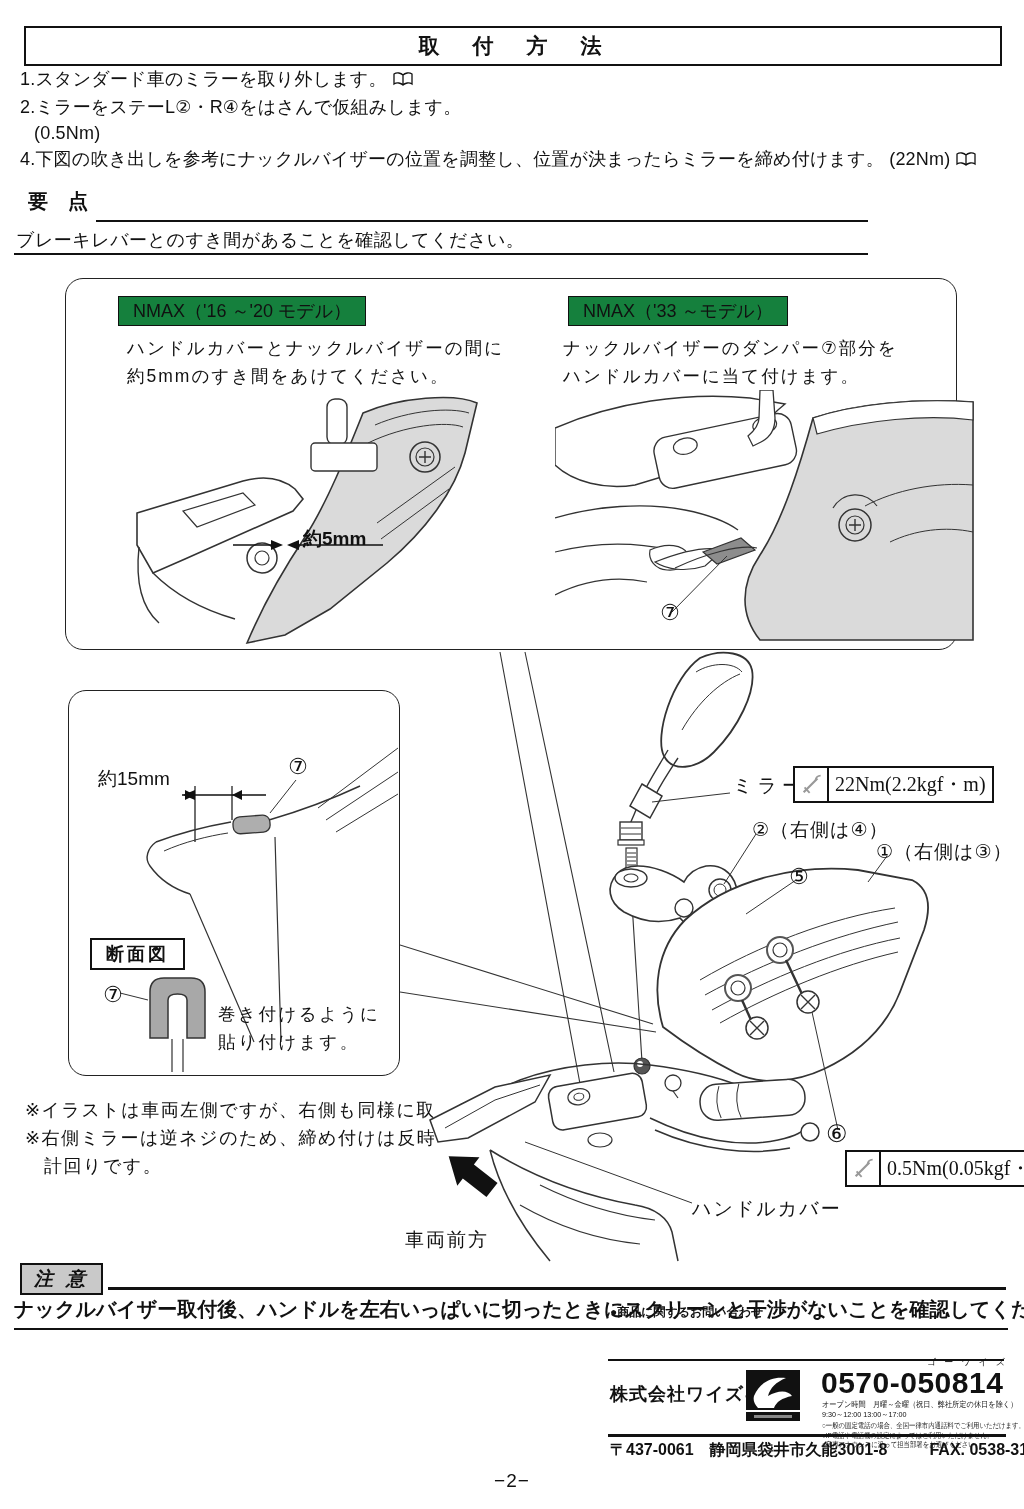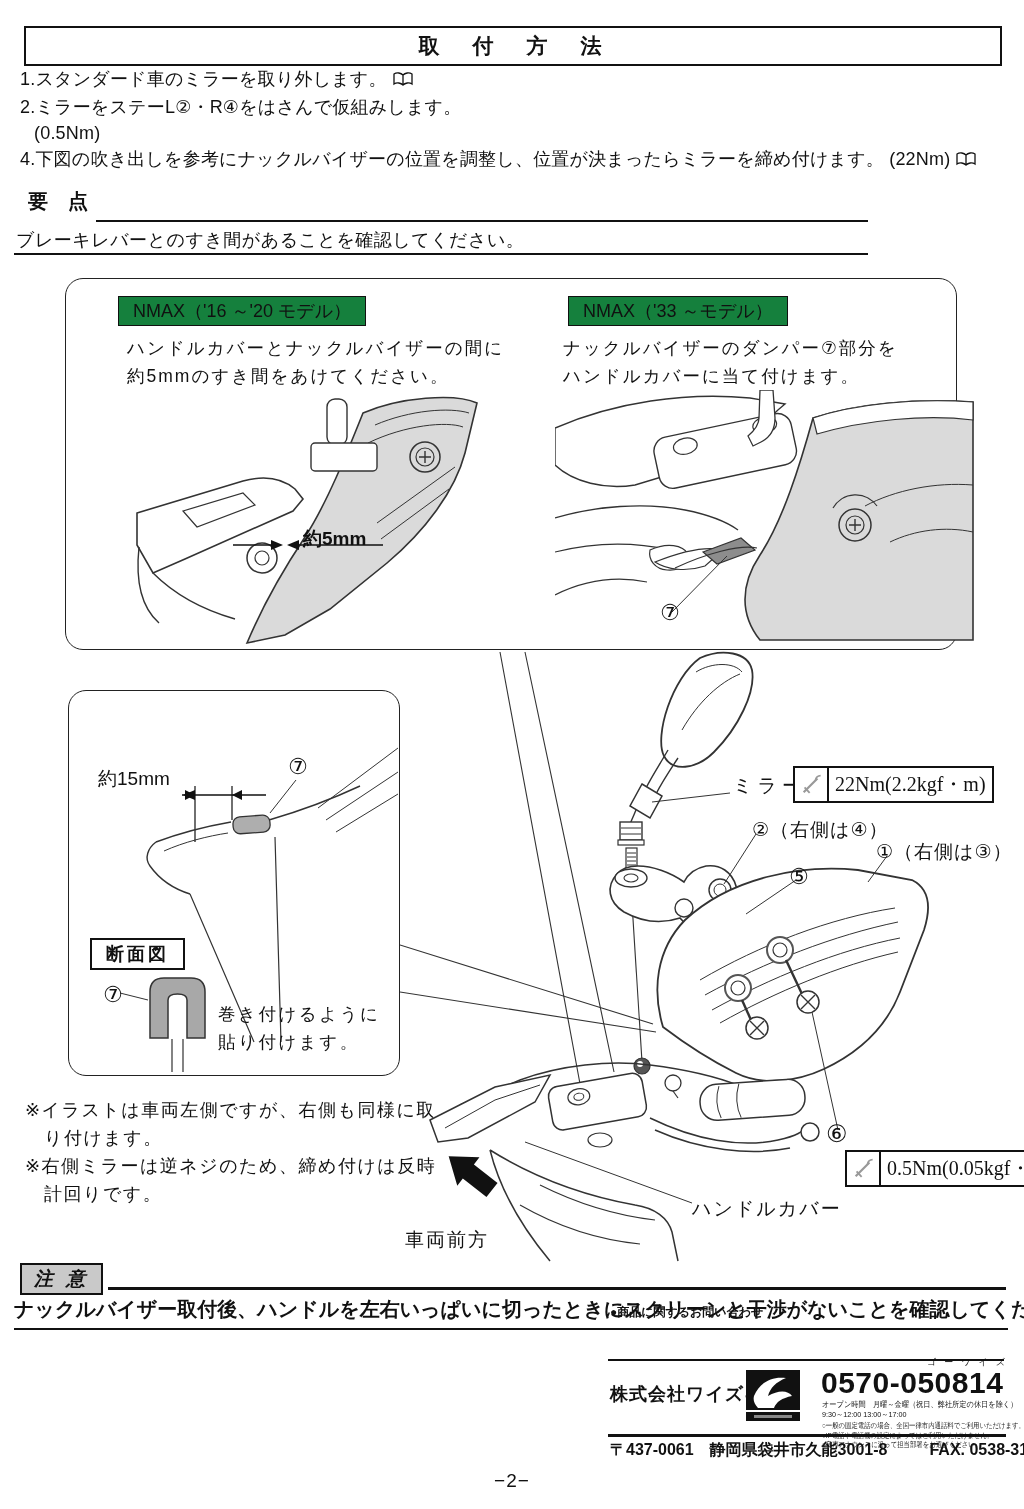--- a/index.html
+++ b/index.html
@@ -274,21 +274,20 @@
           <path d="M5,14.5 L10.5,20.5" stroke="#999" stroke-width="2"></path>
         </svg>
     </span>
     <span class="torque-val">0.5Nm(0.05kgf・m)</span>
   </div>
   <div class="dg-label" style="left:692px;top:1196px;letter-spacing:2px;">ハンドルカバー</div>
   <div class="dg-label" style="left:405px;top:1227px;letter-spacing:2px;">車両前方</div>
 
   <div class="notes">
     <div>※イラストは車両左側ですが、右側も同様に取</div>
-    <div class="note-indent">り付けます。</div>
     <div>※右側ミラーは逆ネジのため、締め付けは反時</div>
     <div class="note-indent">計回りです。</div>
   </div>
 
   <div class="caution-label">注 意</div>
   <div class="rule" style="left:108px;top:1287px;width:898px;height:2.5px;"></div>
   <div class="caution-text">ナックルバイザー取付後、ハンドルを左右いっぱいに切ったときにスクリーンと干渉がないことを確認してください。</div>
   <div class="rule" style="left:14px;top:1328px;width:994px;height:2px;"></div>
 
   <div class="contact-inquiry">●商品に関するお問い合わせ</div>

